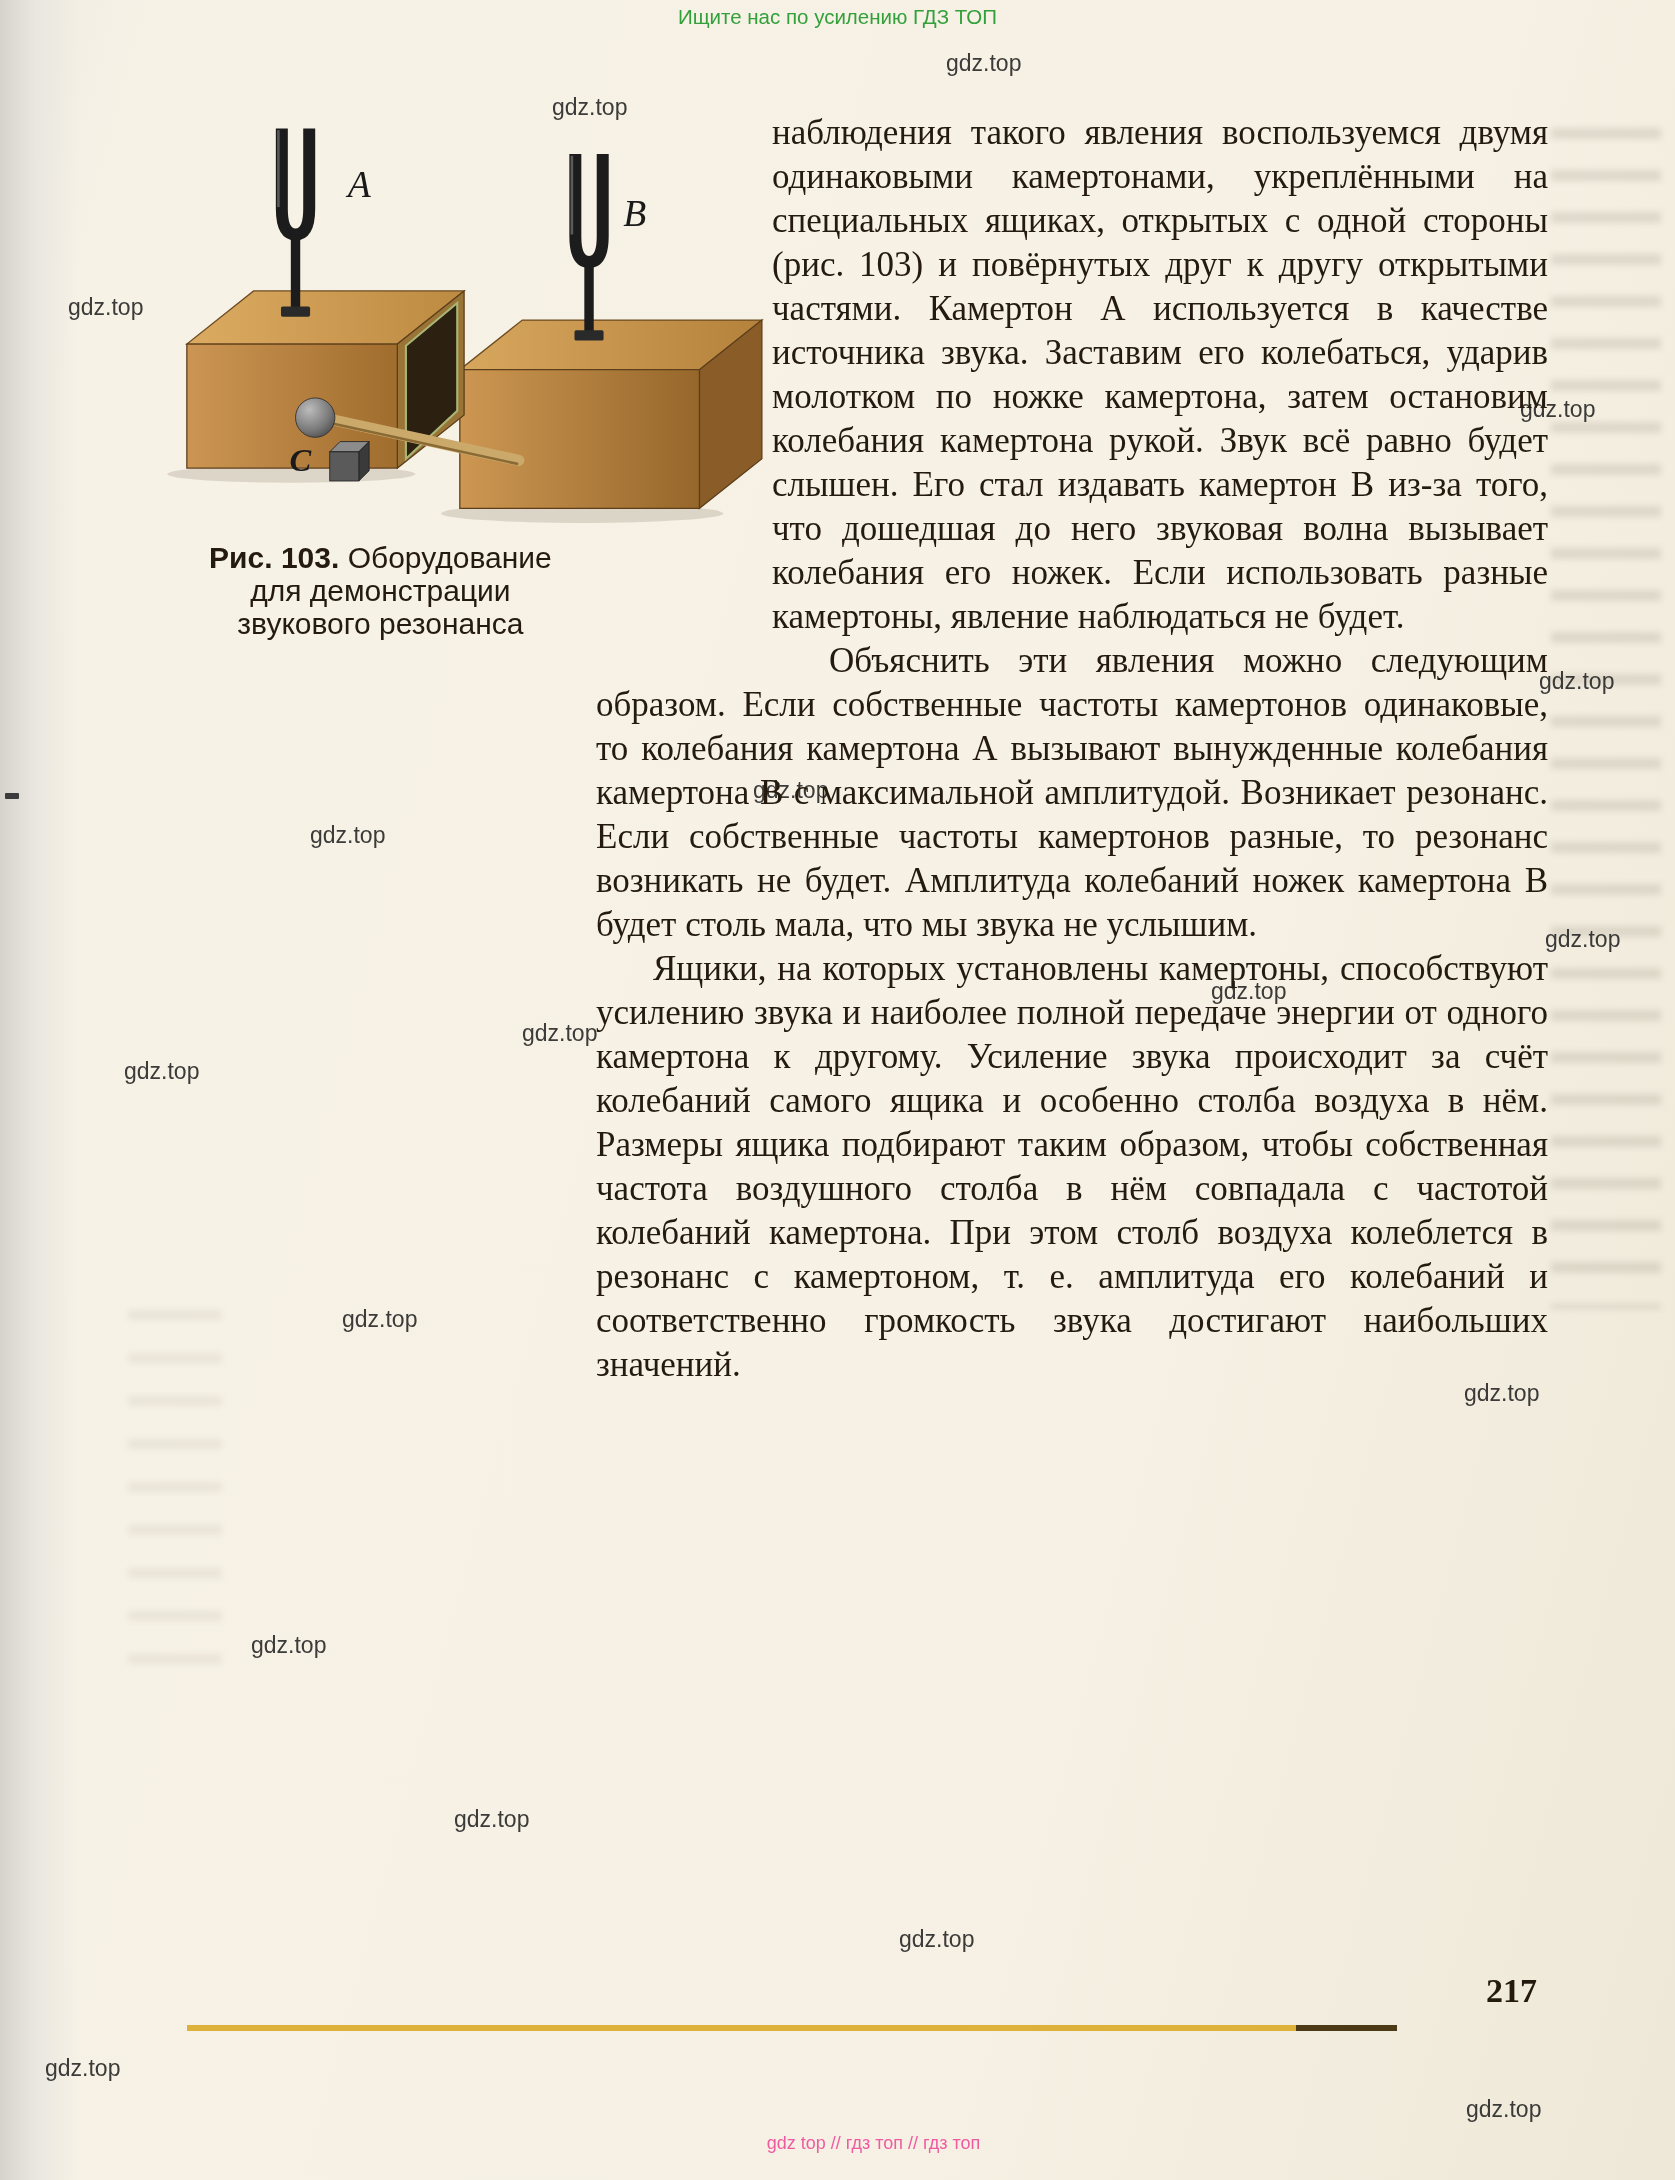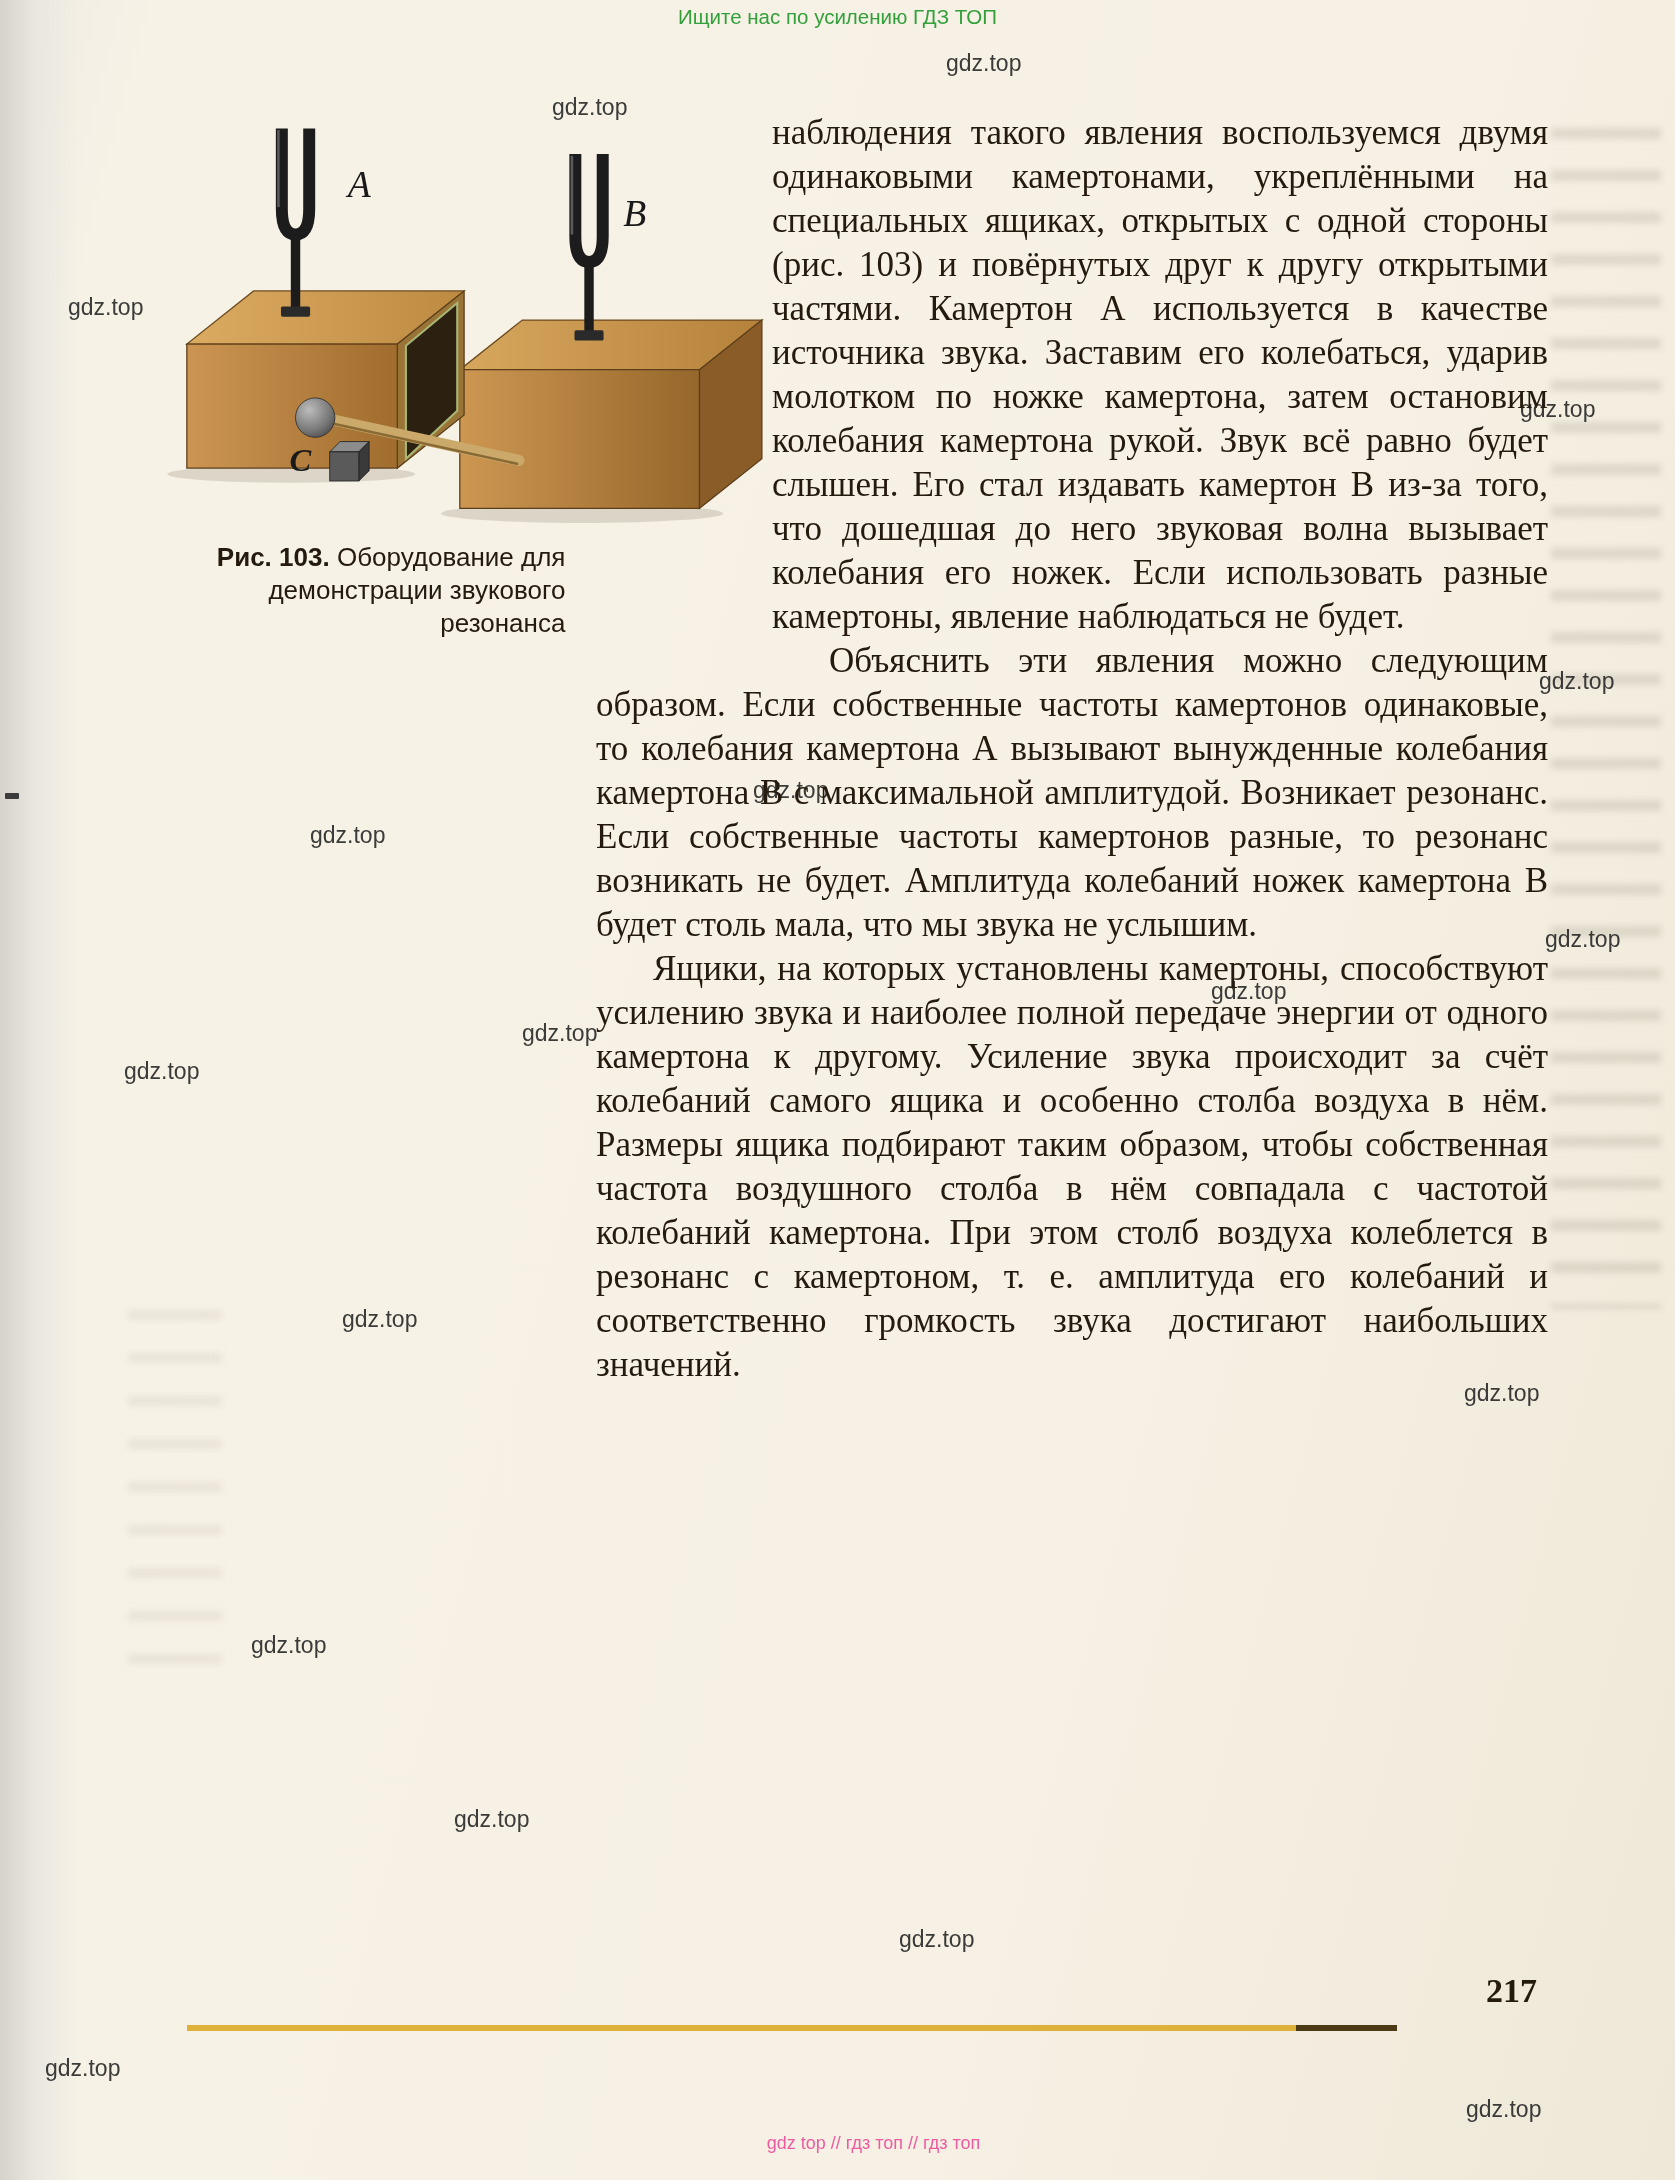--- a/index.html
+++ b/index.html
@@ -29,22 +29,22 @@
   .wm{position:absolute;font:400 23px "Liberation Sans",sans-serif;color:#222;opacity:.88;white-space:nowrap;}
 
   .text-col{position:absolute;left:596px;top:111px;width:952px;
     font-family:"Liberation Serif",serif;font-size:35px;line-height:44px;font-weight:500;
     color:#241a0e;text-align:justify;hyphens:auto;-webkit-hyphens:auto;}
   .text-col p{margin:0;text-indent:57px;}
   .text-col p.first{text-indent:0;}
 
   .fig{float:left;width:558px;margin:6.8px 34px 15.4px -416px;}
   .fig svg{display:block;overflow:visible;}
-  .caption{margin:12px 0 0 15.4px;width:370px;text-align:right;text-indent:0;
-    font-family:"Liberation Sans",sans-serif;font-size:26px;line-height:33px;color:#241a0e;}
+  .caption{margin:12px 0 0 15.4px;width:370px;text-align:center;text-indent:0;
+    font-family:"Liberation Sans",sans-serif;font-size:30px;line-height:33px;color:#241a0e;}
   .caption b{font-weight:700;}
 
   .rule-gold{position:absolute;left:187px;top:2025px;width:1109px;height:6px;background:#ddb13a;}
   .rule-dark{position:absolute;left:1296px;top:2025px;width:101px;height:6px;background:#4c3a16;}
   .page-num{position:absolute;left:1486px;top:1972px;
     font:700 34px "Liberation Serif",serif;color:#241a0e;}
 </style>
 </head>
 <body>
 

